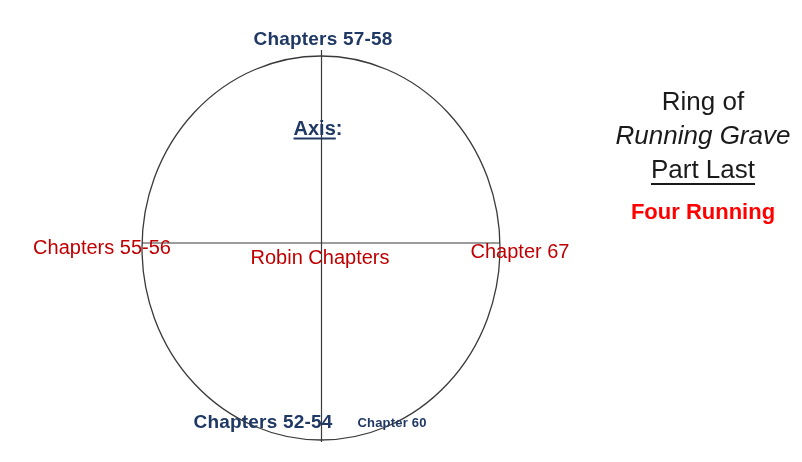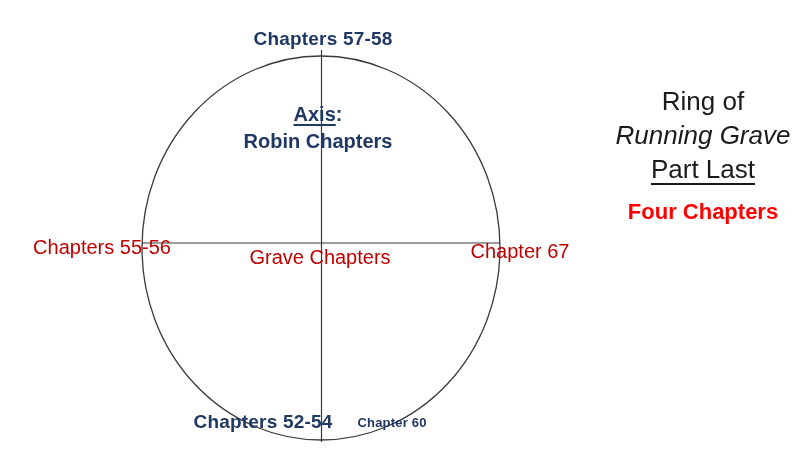--- a/index.html
+++ b/index.html
@@ -98,37 +98,36 @@
   <svg class="diagram-shapes" width="802" height="462" viewBox="0 0 802 462">
     <ellipse cx="321" cy="248" rx="179" ry="192" fill="none" stroke="#3a3a3a" stroke-width="1.3"></ellipse>
     <line x1="321.5" y1="50" x2="321.5" y2="442" stroke="#3a3a3a" stroke-width="1.2"></line>
     <line x1="142" y1="243" x2="500" y2="243" stroke="#3a3a3a" stroke-width="1.2"></line>
   </svg>
 
   <div class="lbl navy-bold lbl-top">Chapters 57-58</div>
 
   <div class="axis-block">
     <div><span class="uword">Axis</span><span>:</span></div>
-    <div>Robin Chapters</div>
   </div>
 
   <div class="lbl red-lbl lbl-left">Chapters 55-56</div>
 
-  <div class="lbl red-lbl lbl-center">Grave Chapters</div>
+  <div class="lbl red-lbl lbl-center">Robin Chapters</div>
 
   <div class="lbl red-lbl lbl-right">Chapter 67</div>
 
   <div class="lbl navy-bold lbl-bottomleft">Chapters 52-54</div>
 
   <div class="lbl navy-bold lbl-bottomright">Chapter 60</div>
 
   <div class="side-panel">
     <div class="side-title">
       <div>Ring of</div>
       <div class="italic">Running Grave</div>
       <div class="underline">Part Last</div>
     </div>
     <div class="side-subtitle">
-      <div>Four Chapters</div>
+      <div>Four Running</div>
     </div>
   </div>
 
 </div>
 
 </body></html>

